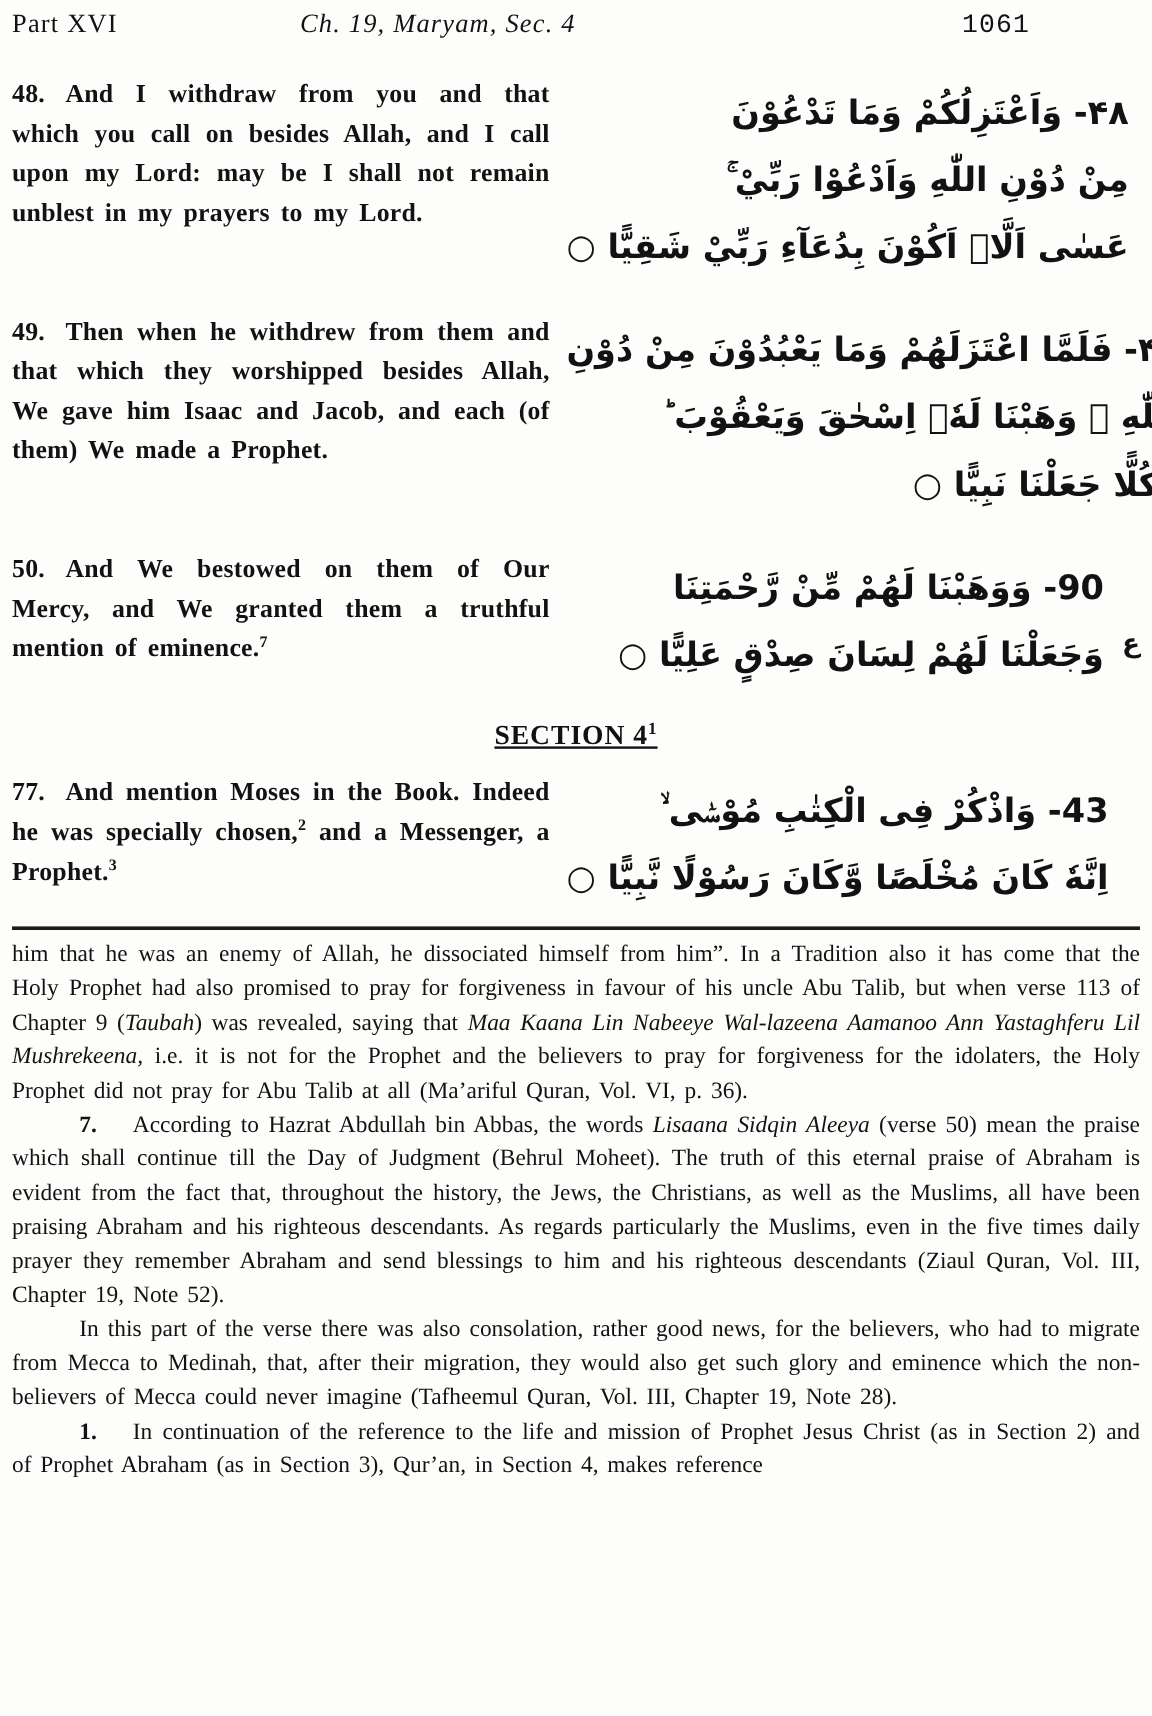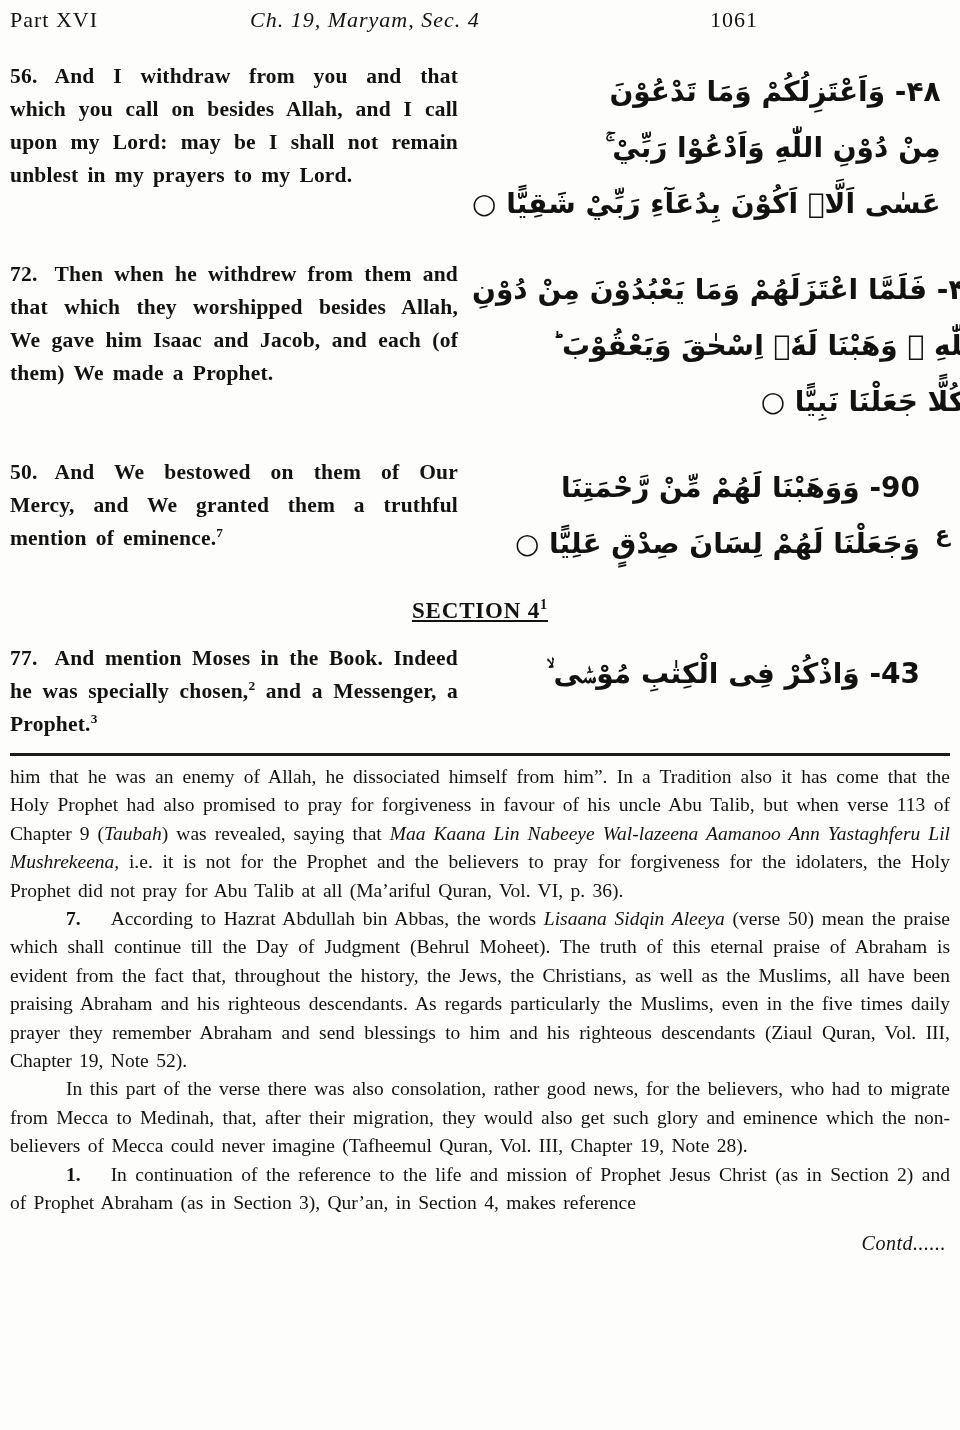--- a/index.html
+++ b/index.html
@@ -16,21 +16,21 @@
     position: relative;
   }
 
   
   .hdr {
     display: flex; align-items: baseline;
     font-size: 22px; line-height: 28px;
   }
   .hdr .part  { width: 240px; letter-spacing: 1px; }
   .hdr .chap  { flex: 1; text-align: left; font-style: italic; letter-spacing: 1px; }
-  .hdr .pgnum { width: 240px; text-align: left; letter-spacing: 1px; }
+  .hdr .pgnum { width: 240px; text-align: center; letter-spacing: 1px; font-family: Liberation Mono, monospace; }
 
   
   .verse-row {
     display: grid;
     grid-template-columns: 448px 1fr;
     column-gap: 14px;
     position: relative;
   }
   .v48 { margin-top: 26px; }
   .v49 { margin-top: 26px; }
@@ -117,30 +117,30 @@
 
   <header class="hdr">
     <span class="part">Part XVI</span>
     <span class="chap">Ch. 19, Maryam, Sec. 4</span>
     <span class="pgnum">1061</span>
   </header>
 
   <main>
 
     <div class="verse-row v48">
-      <p class="eng"><span class="vnum">56.</span><span><span>And I withdraw from you and that which you call on besides Allah, and I call upon my Lord: may be I shall not remain unblest in my prayers to my Lord.</span></span></p>
+      <p class="eng"><span class="vnum">48.</span><span><span>And I withdraw from you and that which you call on besides Allah, and I call upon my Lord: may be I shall not remain unblest in my prayers to my Lord.</span></span></p>
       <div class="arabic">
           <div class="aline">۴۸- وَاَعْتَزِلُكُمْ وَمَا تَدْعُوْنَ</div>
           <div class="aline">مِنْ دُوْنِ اللّٰهِ وَاَدْعُوْا رَبِّيْ ۚ</div>
           <div class="aline">عَسٰى اَلَّاۤ اَكُوْنَ بِدُعَآءِ رَبِّيْ شَقِيًّا ○</div>
         </div>
     </div>
 
     <div class="verse-row v49">
-      <p class="eng"><span class="vnum">72.</span><span><span>Then when he withdrew from them and that which they worshipped besides Allah, We gave him Isaac and Jacob, and each (of them) We made a Prophet.</span></span></p>
+      <p class="eng"><span class="vnum">49.</span><span><span>Then when he withdrew from them and that which they worshipped besides Allah, We gave him Isaac and Jacob, and each (of them) We made a Prophet.</span></span></p>
       <div class="arabic">
           <div class="aline">۴۹- فَلَمَّا اعْتَزَلَهُمْ وَمَا يَعْبُدُوْنَ مِنْ دُوْنِ</div>
           <div class="aline">اللّٰهِ ۙ وَهَبْنَا لَهٗۤ اِسْحٰقَ وَيَعْقُوْبَ ؕ</div>
           <div class="aline">وَكُلًّا جَعَلْنَا نَبِيًّا ○</div>
         </div>
     </div>
 
     <div class="verse-row v50">
       <p class="eng"><span class="vnum">50.</span><span><span>And We bestowed on them of Our Mercy, and We granted them a truthful mention of eminence.</span><sup>7</sup></span></p>
       <div class="arabic">
@@ -149,29 +149,29 @@
         </div>
       <div class="ruku">ع</div>
     </div>
 
     <h2 class="sec-head"><span>SECTION 4</span><sup>1</sup></h2>
 
     <div class="verse-row v51">
       <p class="eng"><span class="vnum">77.</span><span><span>And mention Moses in the Book. Indeed he was specially chosen,</span><sup>2</sup><span> and a Messenger, a Prophet.</span><sup>3</sup></span></p>
       <div class="arabic">
           <div class="aline">43- وَاذْكُرْ فِى الْكِتٰبِ مُوْسٰۤى ۙ</div>
+          <div class="aline">اِنَّهٗ كَانَ مُخْلَصًا وَّكَانَ رَسُوْلًا نَّبِيًّا ○</div>
         </div>
     </div>
 
   </main>
 
   <hr class="divider">
 
   <section class="fns">
     <p class="fn cont"><span>him that he was an enemy of Allah, he dissociated himself from him”. In a Tradition also it has come that the Holy Prophet had also promised to pray for forgiveness in favour of his uncle Abu Talib, but when verse 113 of Chapter 9 (</span><em>Taubah</em><span>) was revealed, saying that </span><em>Maa Kaana Lin Nabeeye Wal-lazeena Aamanoo Ann Yastaghferu Lil Mushrekeena,</em><span> i.e. it is not for the Prophet and the believers to pray for forgiveness for the idolaters, the Holy Prophet did not pray for Abu Talib at all (Ma’ariful Quran, Vol. VI, p. 36).</span></p>
     <p class="fn"><strong class="fn-num">7.</strong><span>According to Hazrat Abdullah bin Abbas, the words </span><em>Lisaana Sidqin Aleeya</em><span> (verse 50) mean the praise which shall continue till the Day of Judgment (Behrul Moheet). The truth of this eternal praise of Abraham is evident from the fact that, throughout the history, the Jews, the Christians, as well as the Muslims, all have been praising Abraham and his righteous descendants. As regards particularly the Muslims, even in the five times daily prayer they remember Abraham and send blessings to him and his righteous descendants (Ziaul Quran, Vol. III, Chapter 19, Note 52).</span></p>
     <p class="fn"><span>In this part of the verse there was also consolation, rather good news, for the believers, who had to migrate from Mecca to Medinah, that, after their migration, they would also get such glory and eminence which the non-believers of Mecca could never imagine (Tafheemul Quran, Vol. III, Chapter 19, Note 28).</span></p>
     <p class="fn"><strong class="fn-num">1.</strong><span>In continuation of the reference to the life and mission of Prophet Jesus Christ (as in Section 2) and of Prophet Abraham (as in Section 3), Qur’an, in Section 4, makes reference</span></p>
   </section>
 
-  <div class="contd">Contd......</div>
 
 </div>
 
 </body></html>

